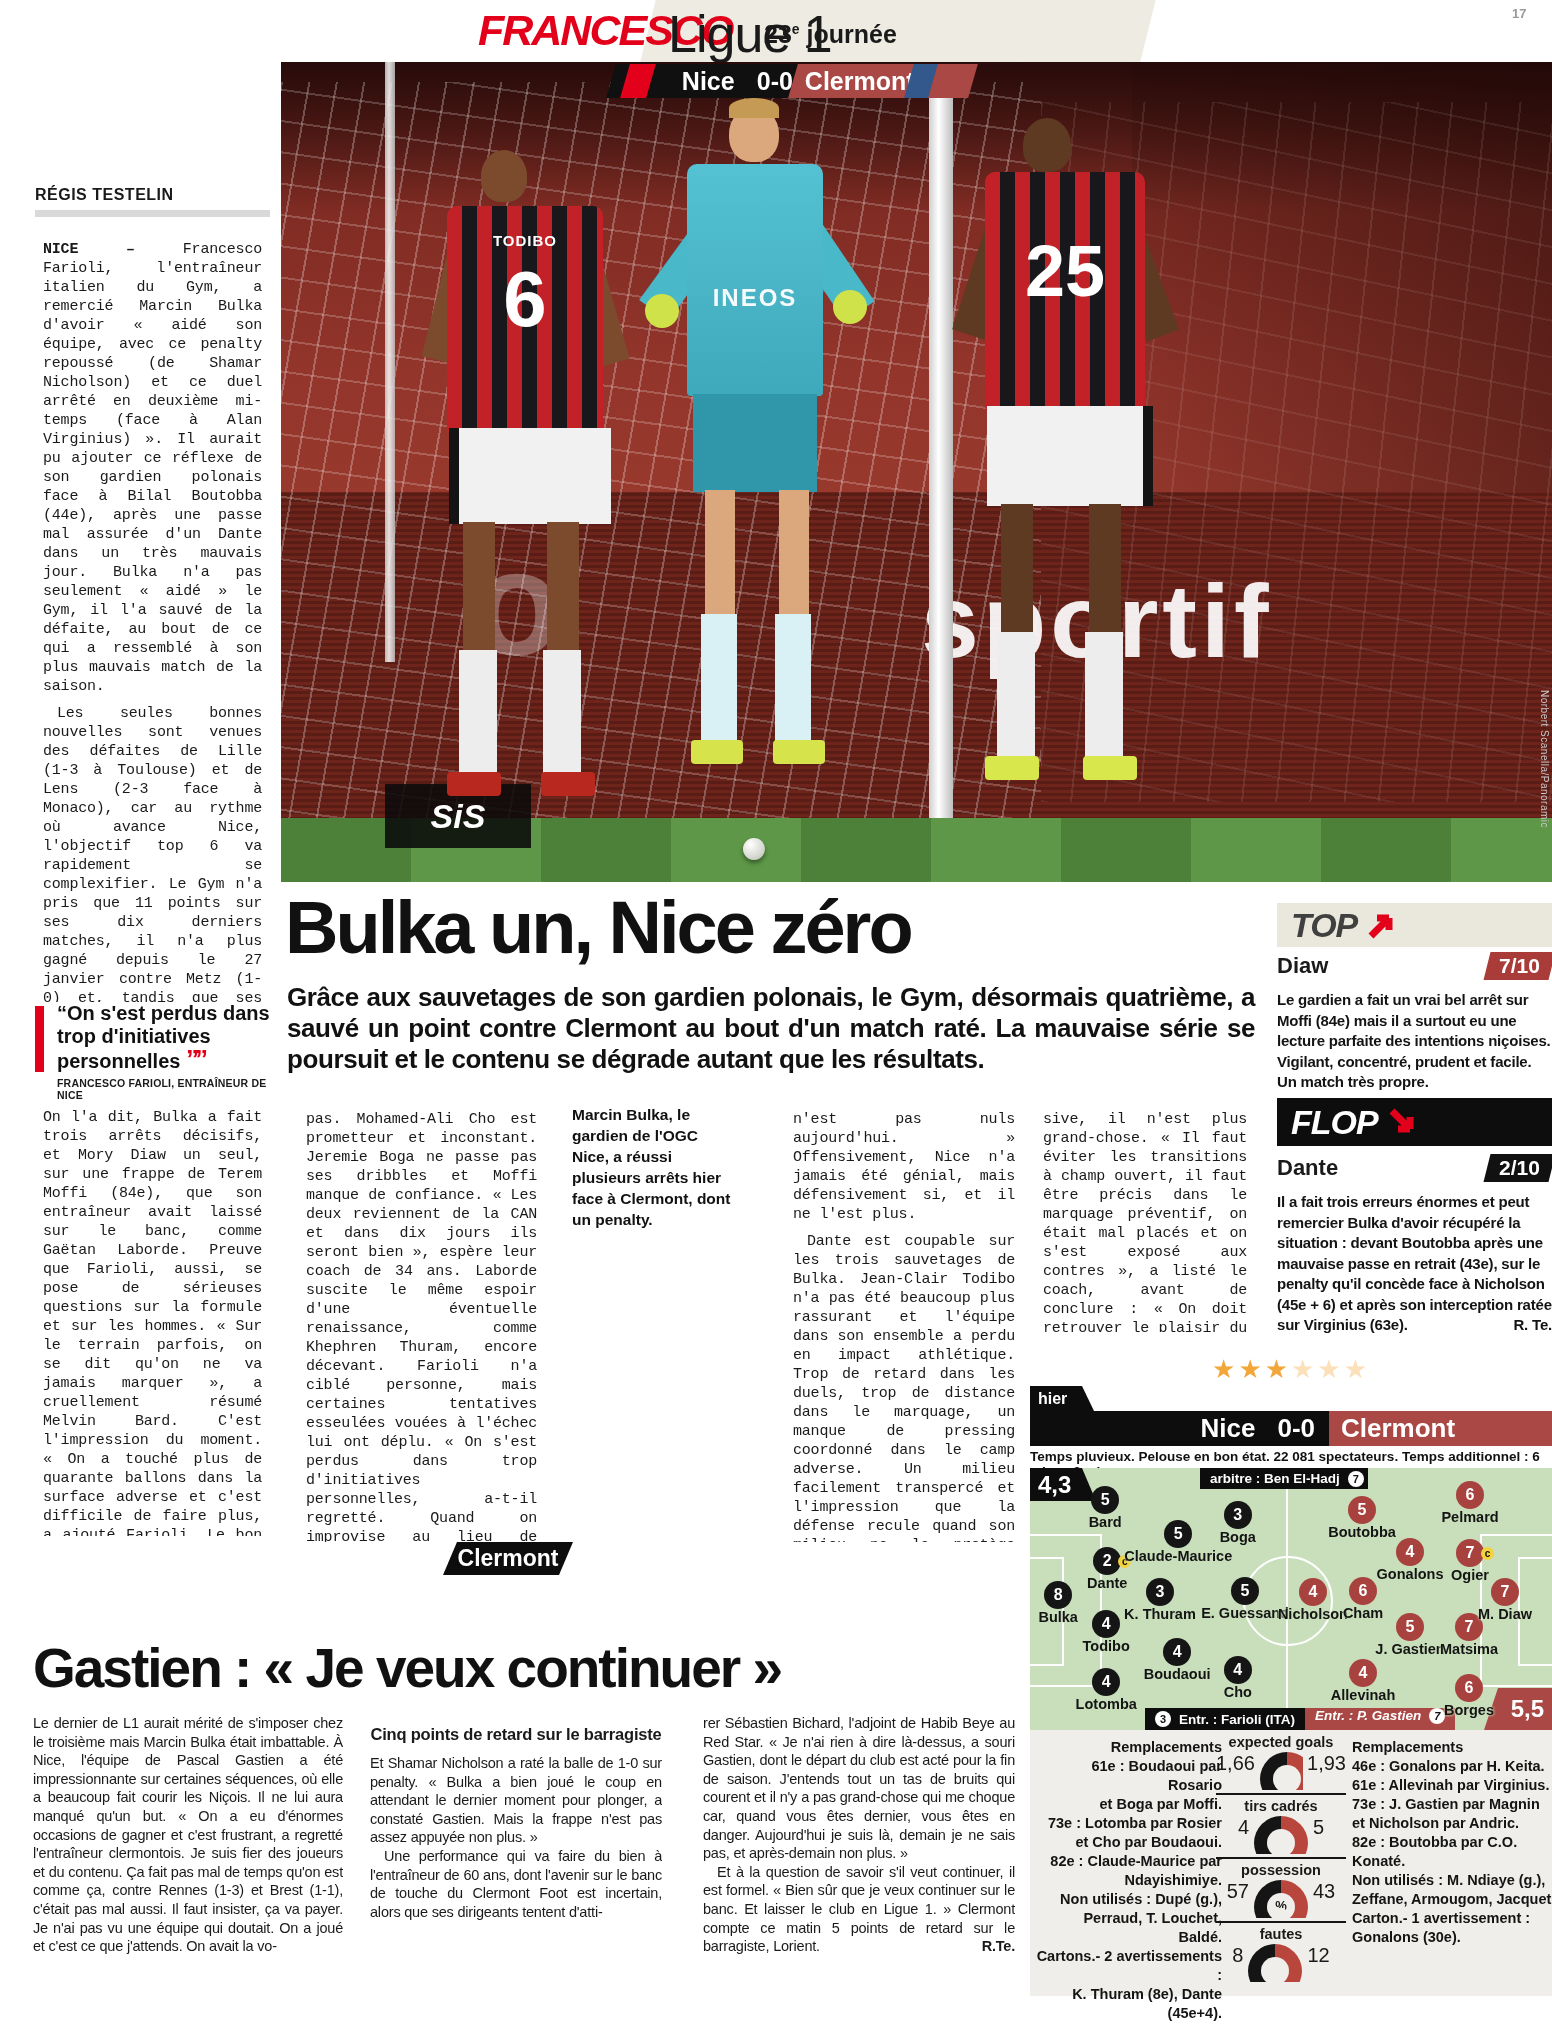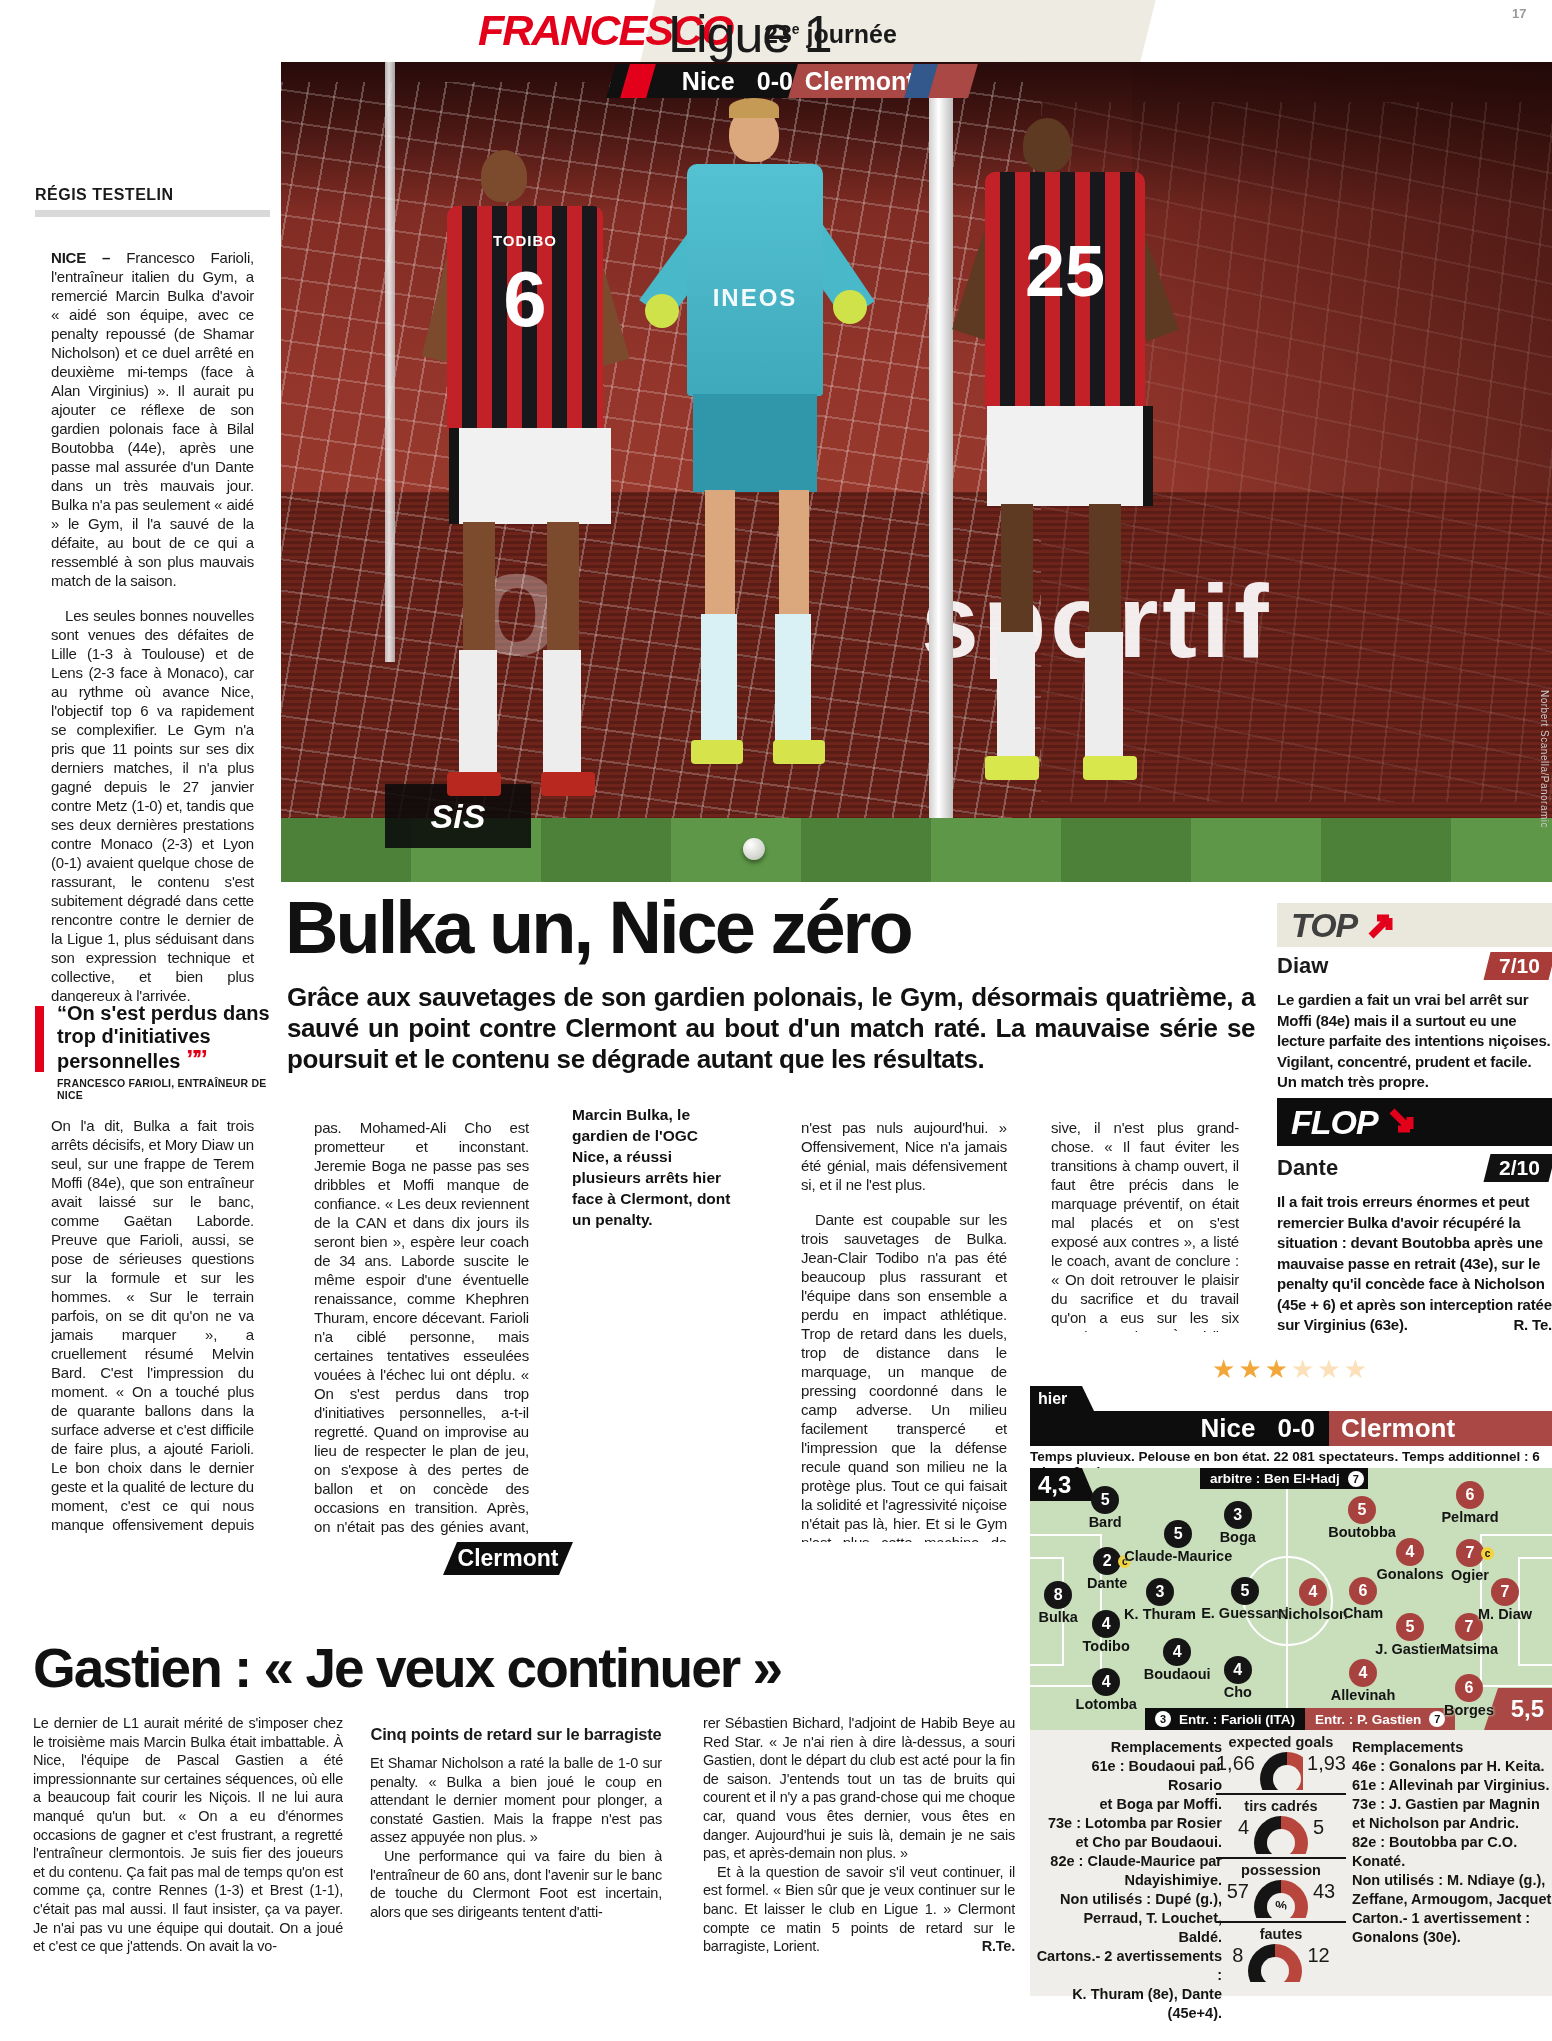--- a/index.html
+++ b/index.html
@@ -1,21 +1,21 @@
 <!DOCTYPE html>
 <html><head>
 <meta charset="utf-8">
 <style>
   html,body{margin:0;padding:0;background:#fff;}
   #page{position:relative;width:1552px;height:2041px;background:#fff;overflow:hidden;
         font-family:"Liberation Sans",sans-serif;color:#1a1a1a;}
   .abs{position:absolute;}
   .just{text-align:justify;}
   .bodytext{font-size:15px;line-height:19px;letter-spacing:-0.2px;}
-  .bodytext p{margin:16px;}
+  .bodytext p{margin:8px;font-family:Liberation Mono, monospace;}
   .bodytext p + p{text-indent:14px;}
   b{font-weight:bold;}
 
   
   .hdr-cream{left:648px;top:0;width:500px;height:62px;background:#edebe2;transform:skewX(-14deg);}
   .hdr-football{left:478px;top:6px;font-size:43px;font-weight:bold;font-style:italic;
                 color:#e2001a;letter-spacing:-2px;}
   .hdr-league{left:668px;top:4px;font-size:52px;font-weight:normal;letter-spacing:-1px;color:#1a1a1a;}
   .hdr-round{left:764px;top:20px;font-size:25px;font-weight:bold;color:#1a1a1a;}
   .hdr-round sup{font-size:14px;}
@@ -132,21 +132,21 @@
   .tag-nice{left:0;top:0;width:58px;height:33px;background:#0d0d0d;line-height:33px;padding-left:8px;
      clip-path:polygon(0 0,calc(100% - 14px) 0,100% 100%,0 100%);}
   .tag-cler{right:0;bottom:0;width:60px;height:42px;background:#a94844;line-height:42px;text-align:right;
      padding-right:8px;clip-path:polygon(14px 0,100% 0,100% 100%,0 100%);}
   .reftag{position:absolute;left:170px;top:0;height:21px;background:#0d0d0d;color:#fff;font-size:13.5px;
      font-weight:bold;display:flex;align-items:center;gap:8px;padding:0 4px 0 10px;}
   .wcircle{width:16px;height:16px;border-radius:50%;background:#fff;color:#111;font-size:11px;
      font-weight:bold;text-align:center;line-height:16px;display:inline-block;}
   .coachbar{position:absolute;left:115px;bottom:0;height:22px;display:flex;font-size:13.5px;font-weight:bold;color:#fff;}
   .coachbar .cb-h{background:#0d0d0d;display:flex;align-items:center;gap:8px;padding:0 10px;}
-  .coachbar .cb-a{background:#a94844;display:flex;align-items:center;gap:8px;padding:0 10px;}
+  .coachbar .cb-a{background:#a94844;display:flex;align-items:flex-start;gap:8px;padding:0 10px;font-style:italic;}
   .statsec{top:1730px;height:266px;background:#efeeea;}
   .subs{position:absolute;top:8px;font-size:14.5px;line-height:19px;font-weight:bold;color:#141414;}
   .subs-l{left:6px;width:186px;text-align:right;}
   .subs-r{left:322px;width:210px;text-align:left;}
   .subs b{font-weight:800;}
   .statcol{position:absolute;left:186px;top:2px;width:130px;}
   .stat-block{position:relative;padding-top:2px;}
   .stat-block.sep{border-top:2px solid #141414;margin-top:3px;padding-top:3px;}
   .stat-label{text-align:center;font-size:14.5px;font-weight:bold;white-space:nowrap;}
   .stat-row{display:flex;justify-content:center;align-items:flex-start;gap:4px;}

